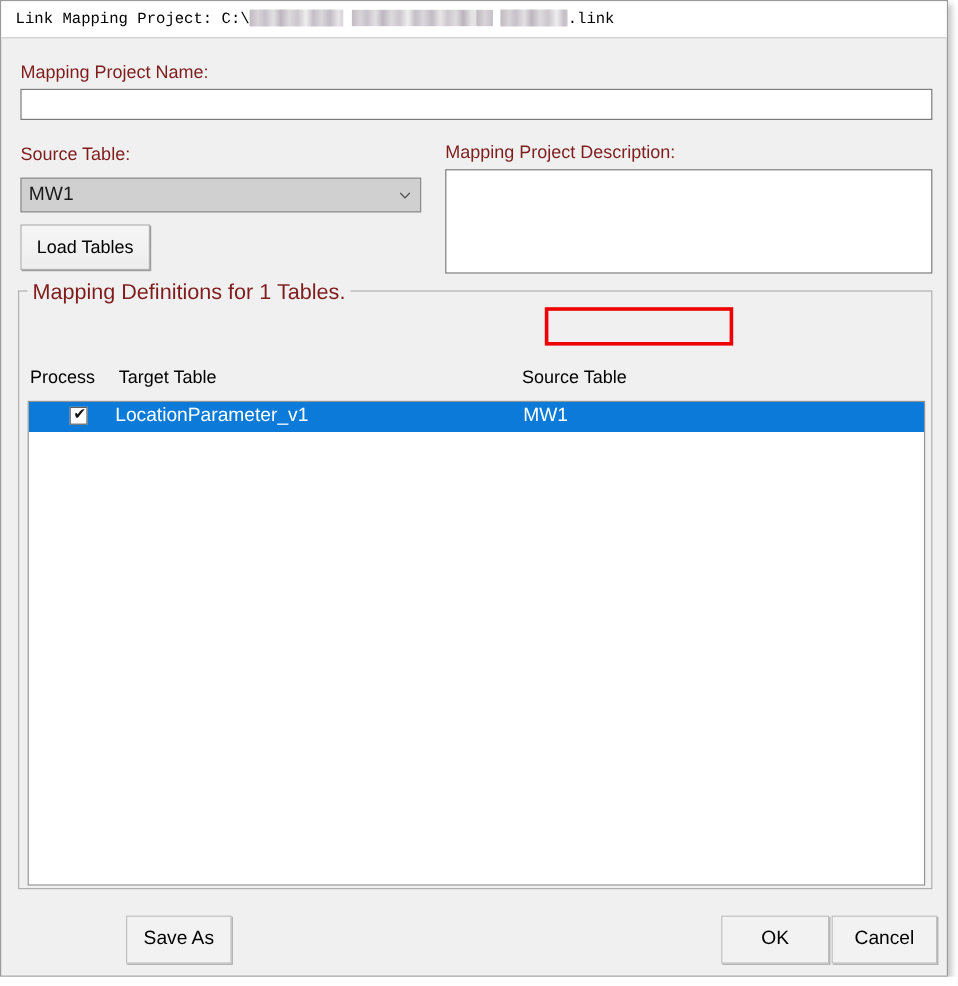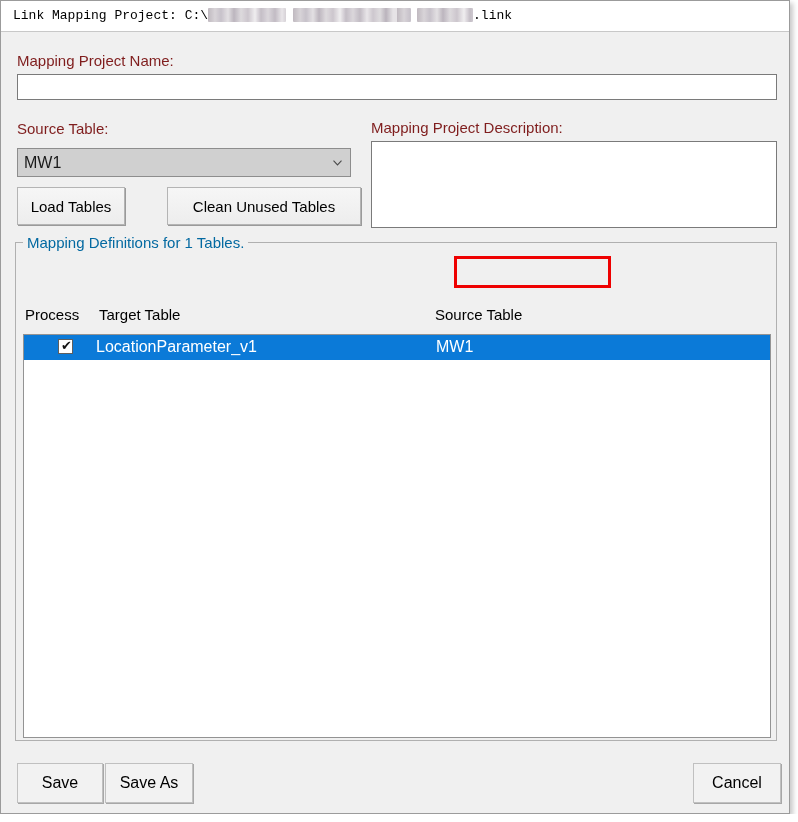--- a/index.html
+++ b/index.html
@@ -149,22 +149,22 @@
     height: 499px;
     border: 1px solid #b0b0b0;
     box-sizing: border-box;
   }
   #mapping-group-label {
     position: absolute;
     left: 22px;
     top: 233px;
     background: #f0f0f0;
     padding: 0 4px;
-    font-size: 15px;
-    color: #0369a1;
+    font-size: 18px;
+    color: #7f1d1d;
     line-height: 18px;
     white-space: nowrap;
   }
 
   
   #mapping-toolbar {
     position: absolute;
     left: 22px;
     top: 256px;
     height: 30px;
@@ -326,21 +326,20 @@
   <div class="form-label" style="left:16px; top:119px;">Source Table:</div>
 
   <div id="source-table-combo">
     <span class="combo-value">MW1</span>
     <svg class="combo-arrow" viewBox="0 0 9 6">
       <path d="M0.5 0.7 L4.5 4.9 L8.5 0.7" fill="none" stroke="#4a4a4a" stroke-width="1.1"></path>
     </svg>
   </div>
 
   <div class="win-button raised" style="left:16px; top:186px; width:108px; height:38px;">Load Tables</div>
-  <div class="win-button raised" style="left:166px; top:186px; width:194px; height:38px;">Clean Unused Tables</div>
 
   <div class="form-label" style="left:370px; top:118px;">Mapping Project Description:</div>
   <textarea class="win-textbox" style="left: 370px; top: 140px; width: 406px; height: 87px; resize: none;" placeholder=""></textarea>
 
   <div id="mapping-group"></div>
   <div id="mapping-group-label">Mapping Definitions for 1 Tables.</div>
 
   <div id="annotation-box"></div>
 
   <div id="list-header">
@@ -352,17 +351,17 @@
   <div id="mapping-listbox">
     <div class="list-row selected">
       <span class="row-check">
         <span class="tick">✔</span>
       </span>
       <span class="row-target">LocationParameter_v1</span>
       <span class="row-source">MW1</span>
     </div>
   </div>
 
-  <div class="bottom-btn" style="left:16px; top:762px; width:86px;">Save</div>
   <div class="bottom-btn" style="left:104px; top:762px; width:88px;">Save As</div>
+  <div class="bottom-btn" style="left:600px; top:762px; width:90px;">OK</div>
   <div class="bottom-btn" style="left:692px; top:762px; width:88px;">Cancel</div>
 
 </div>
 
 </body></html>

